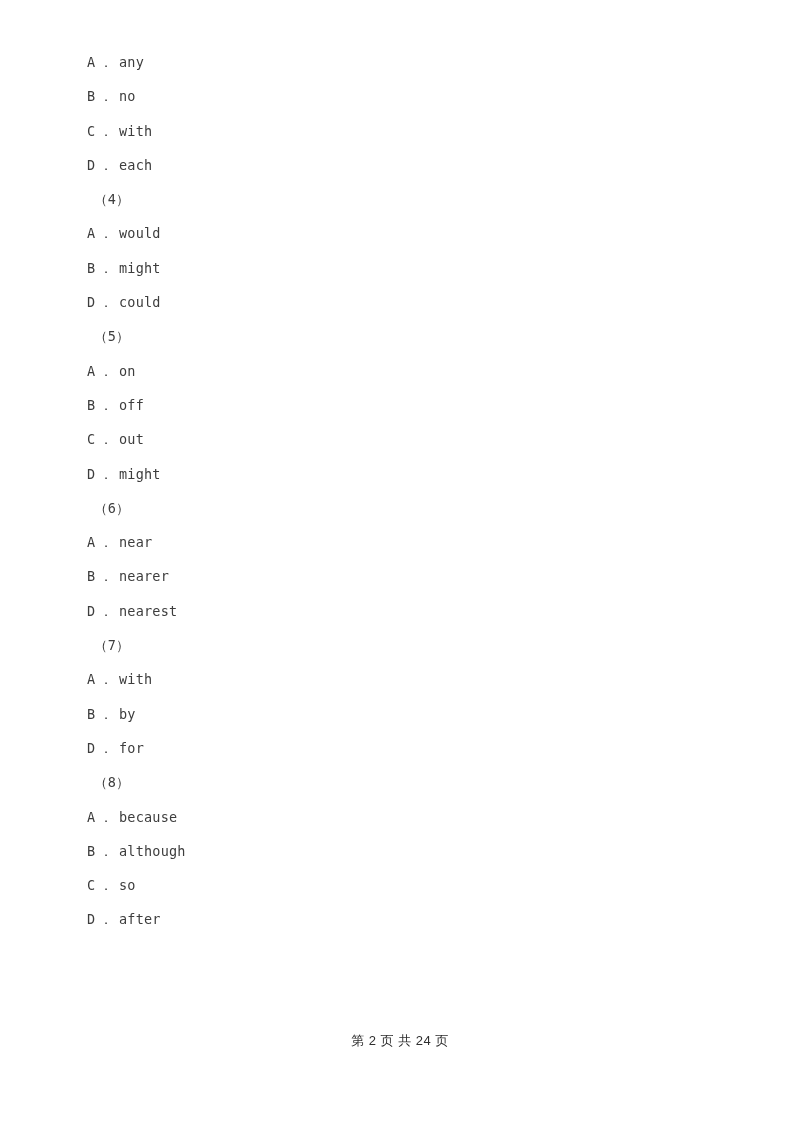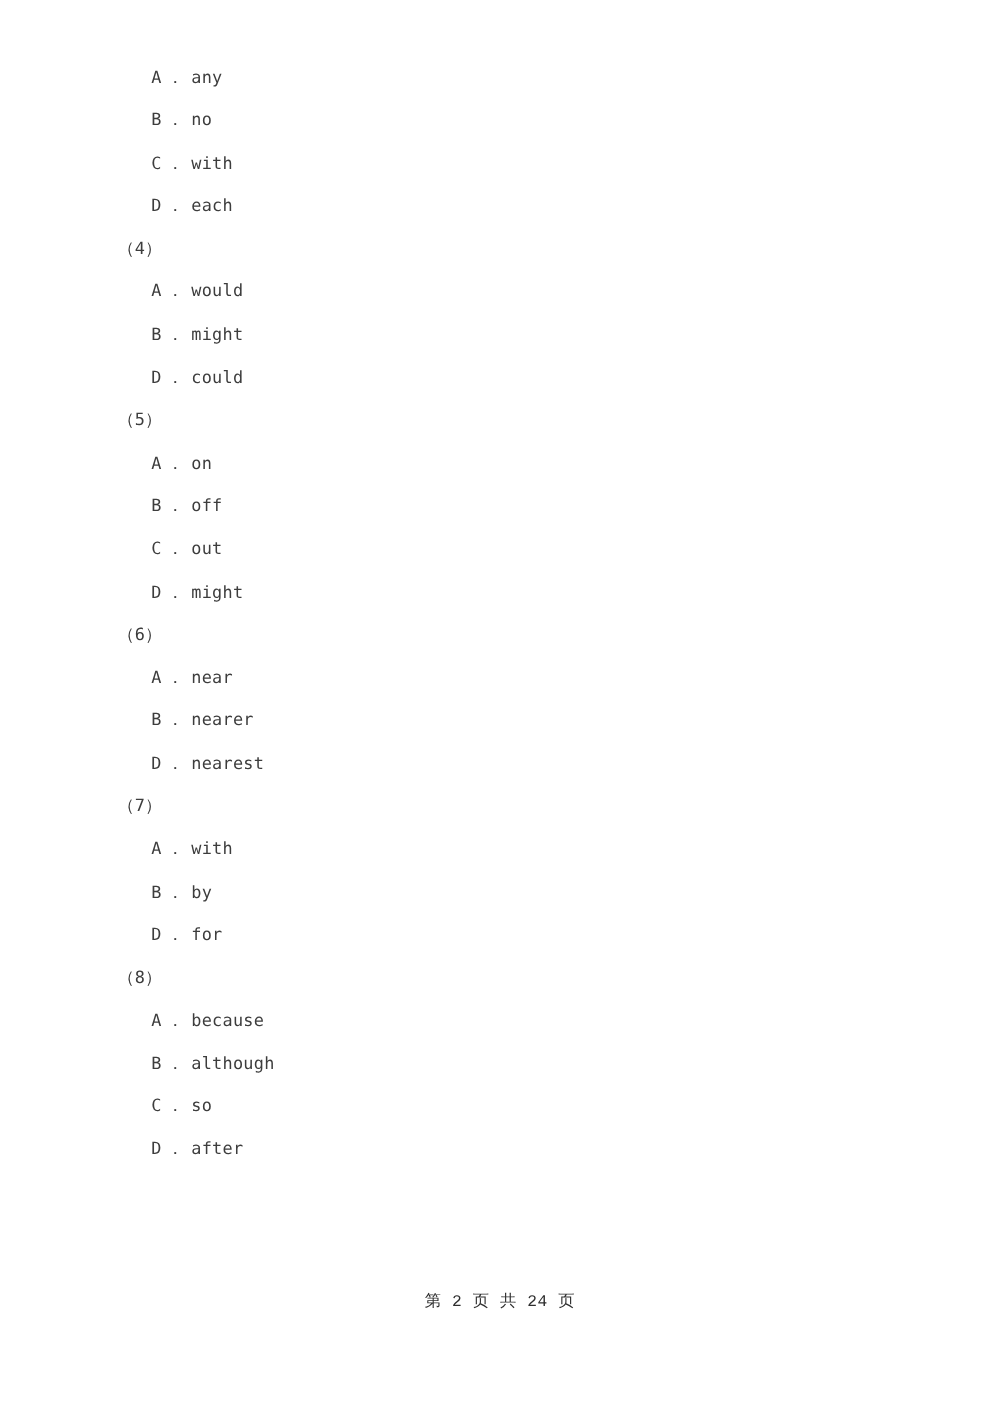--- a/index.html
+++ b/index.html
@@ -39,21 +39,20 @@
     height: 34.3px;
     line-height: 34.3px;
     white-space: pre;
     font-size: 13.5px;
     letter-spacing: 0.2px;
     color: #3d3d3d;
   }
 
   .line.option {
     padding-left: 0px;
-    margin-left: 34px;
   }
 
   .line.qnum {
     padding-left: 7px;
     color: #3d3d3d;
   }
 
   .opt-letter {
     display: inline-block;
   }
@@ -65,21 +64,21 @@
     display: inline-block;
     padding-left: 4px;
   }
 
   .footer {
     position: absolute;
     left: 0;
     top: 1032px;
     width: 800px;
     text-align: center;
-    font-family: Liberation Mono, monospace;
+    font-family: Liberation Sans, sans-serif;
     font-size: 13px;
     color: #2f2f2f;
     white-space: pre;
     letter-spacing: 0.5px;
   }
 </style>
 </head>
 <body>
 
 <div class="page">

